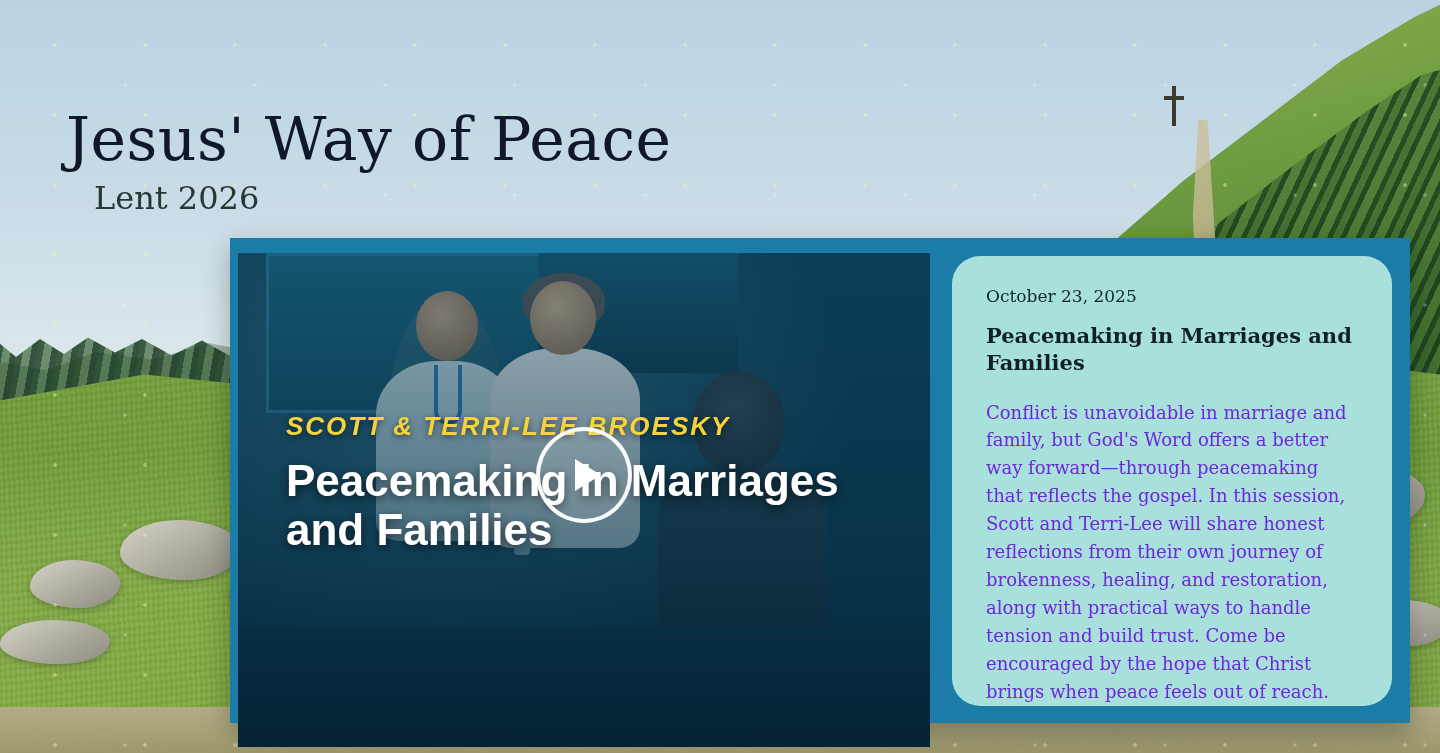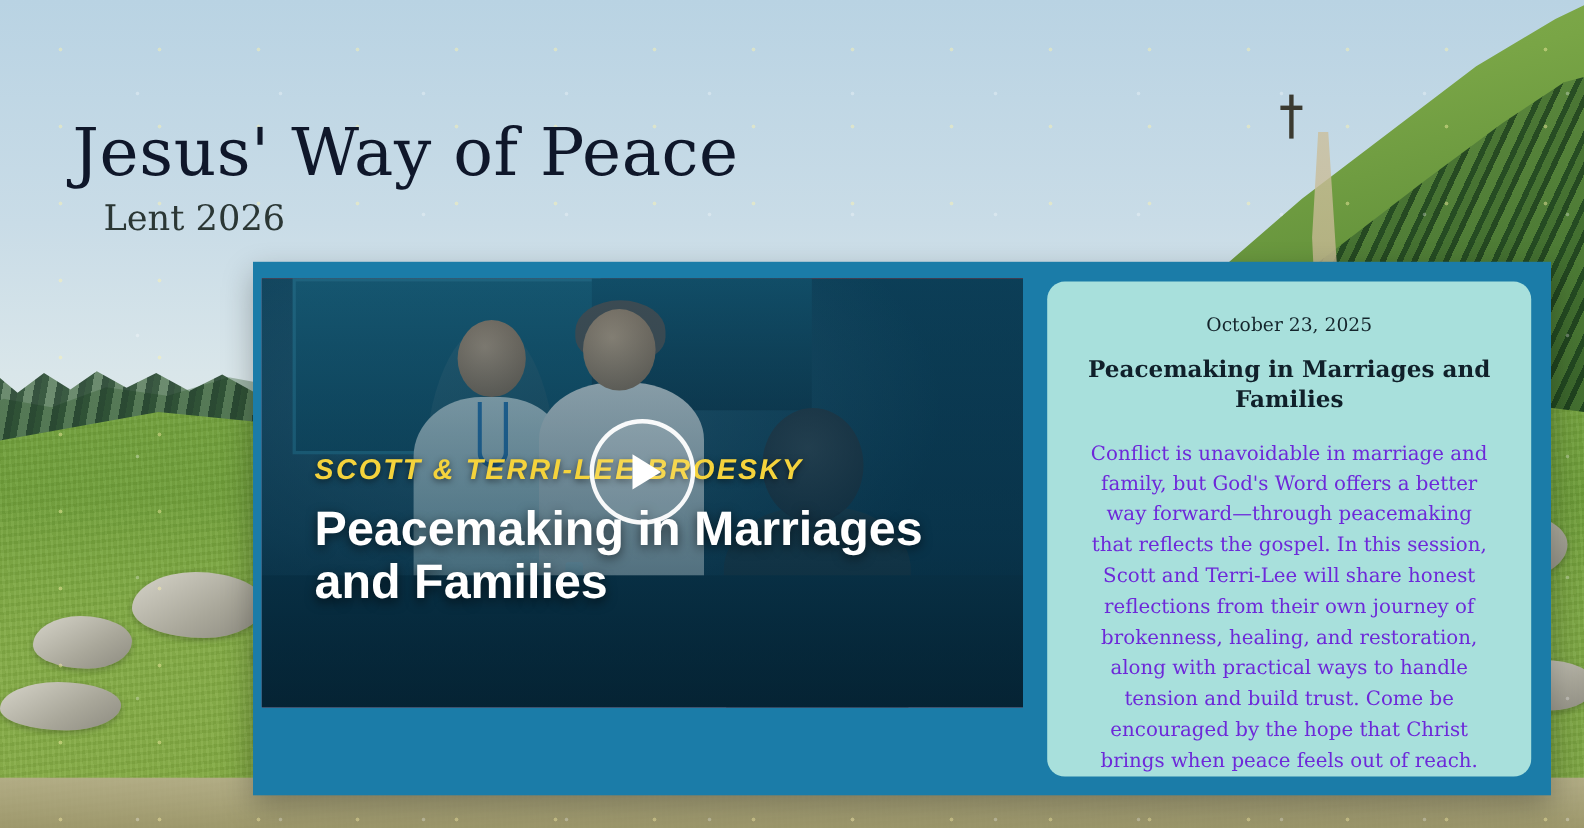--- a/index.html
+++ b/index.html
@@ -171,21 +171,21 @@
     height: 485px;
     background: #1b7ca8;
     box-shadow: 0 10px 26px rgba(0,0,0,.28);
   }
 
   .video-wrap {
     position: absolute;
     left: 8px;
     top: 15px;
     width: 692px;
-    height: 390px;
+    height: 494px;
     overflow: hidden;
     background: #b91c1c;
     cursor: pointer;
   }
   .video-photo {
     position: absolute; inset: 0;
     background:
       radial-gradient(ellipse at 30% 30%, rgba(120,190,215,.35), rgba(10,50,70,0) 60%),
       linear-gradient(180deg, #0f4660 0%, #0d3d56 40%, #0a2f44 100%);
   }
@@ -306,24 +306,23 @@
   }
 
   
   .desc-card {
     position: absolute;
     right: 18px;
     top: 18px;
     width: 440px;
     height: 450px;
     background: #a8e0dc;
-    border-radius: 16px;
+    border-radius: 28px;
     padding: 30px 34px 20px 34px;
     overflow: hidden;
-    text-align: center;
   }
   .desc-date {
     font-family: "DejaVu Serif", "Liberation Serif", serif;
     font-size: 17px;
     color: #14252c;
     margin-bottom: 16px;
   }
   .desc-title {
     font-family: "DejaVu Serif", "Liberation Serif", serif;
     font-weight: bold;

